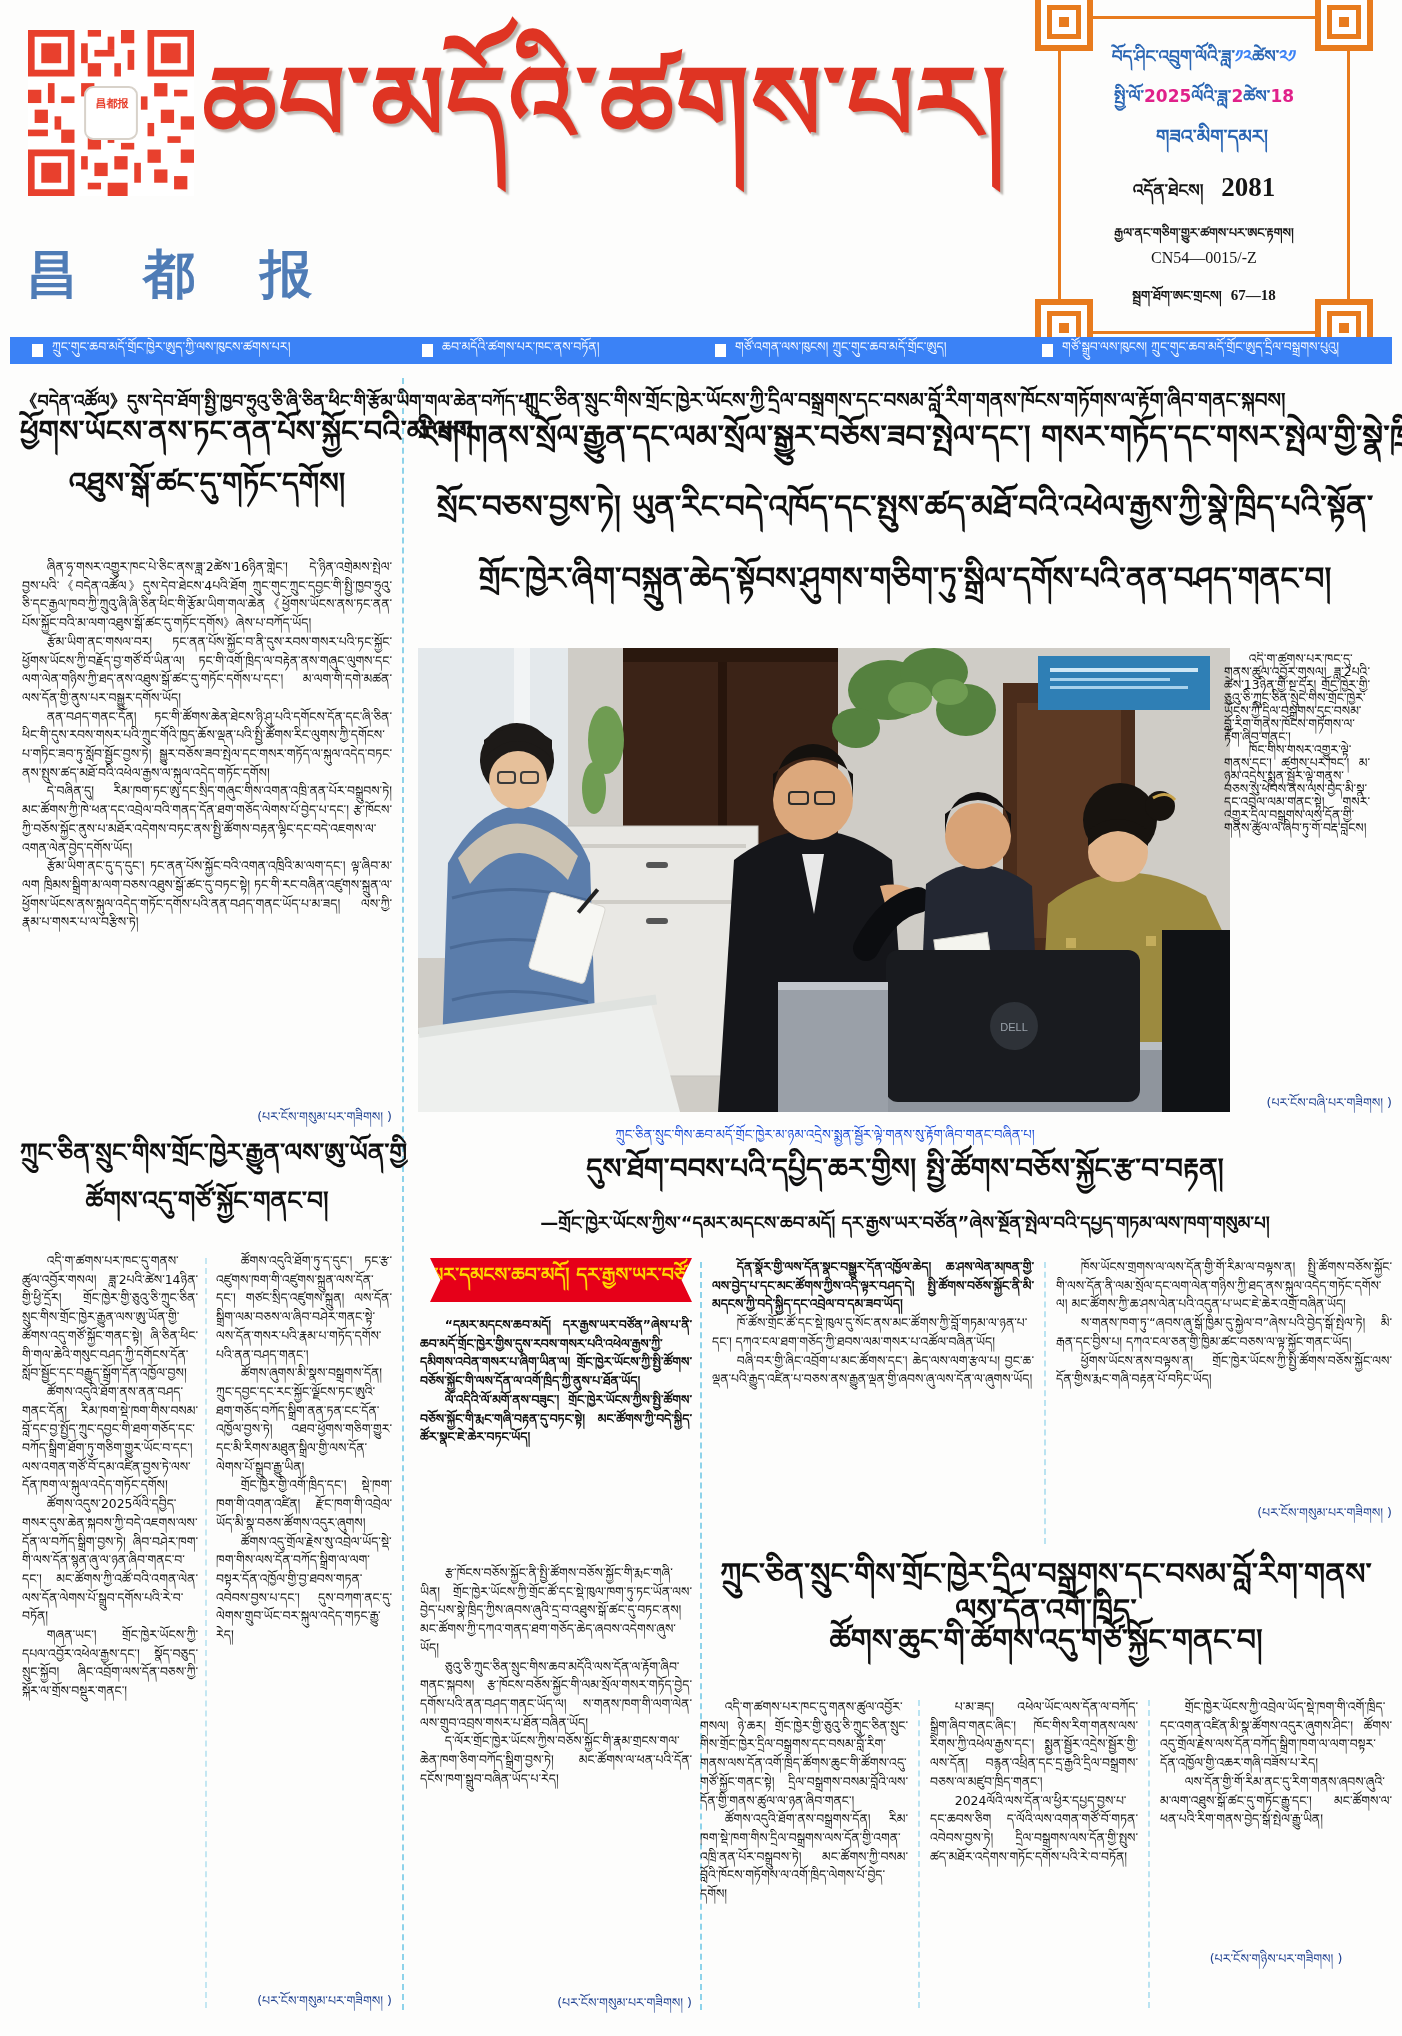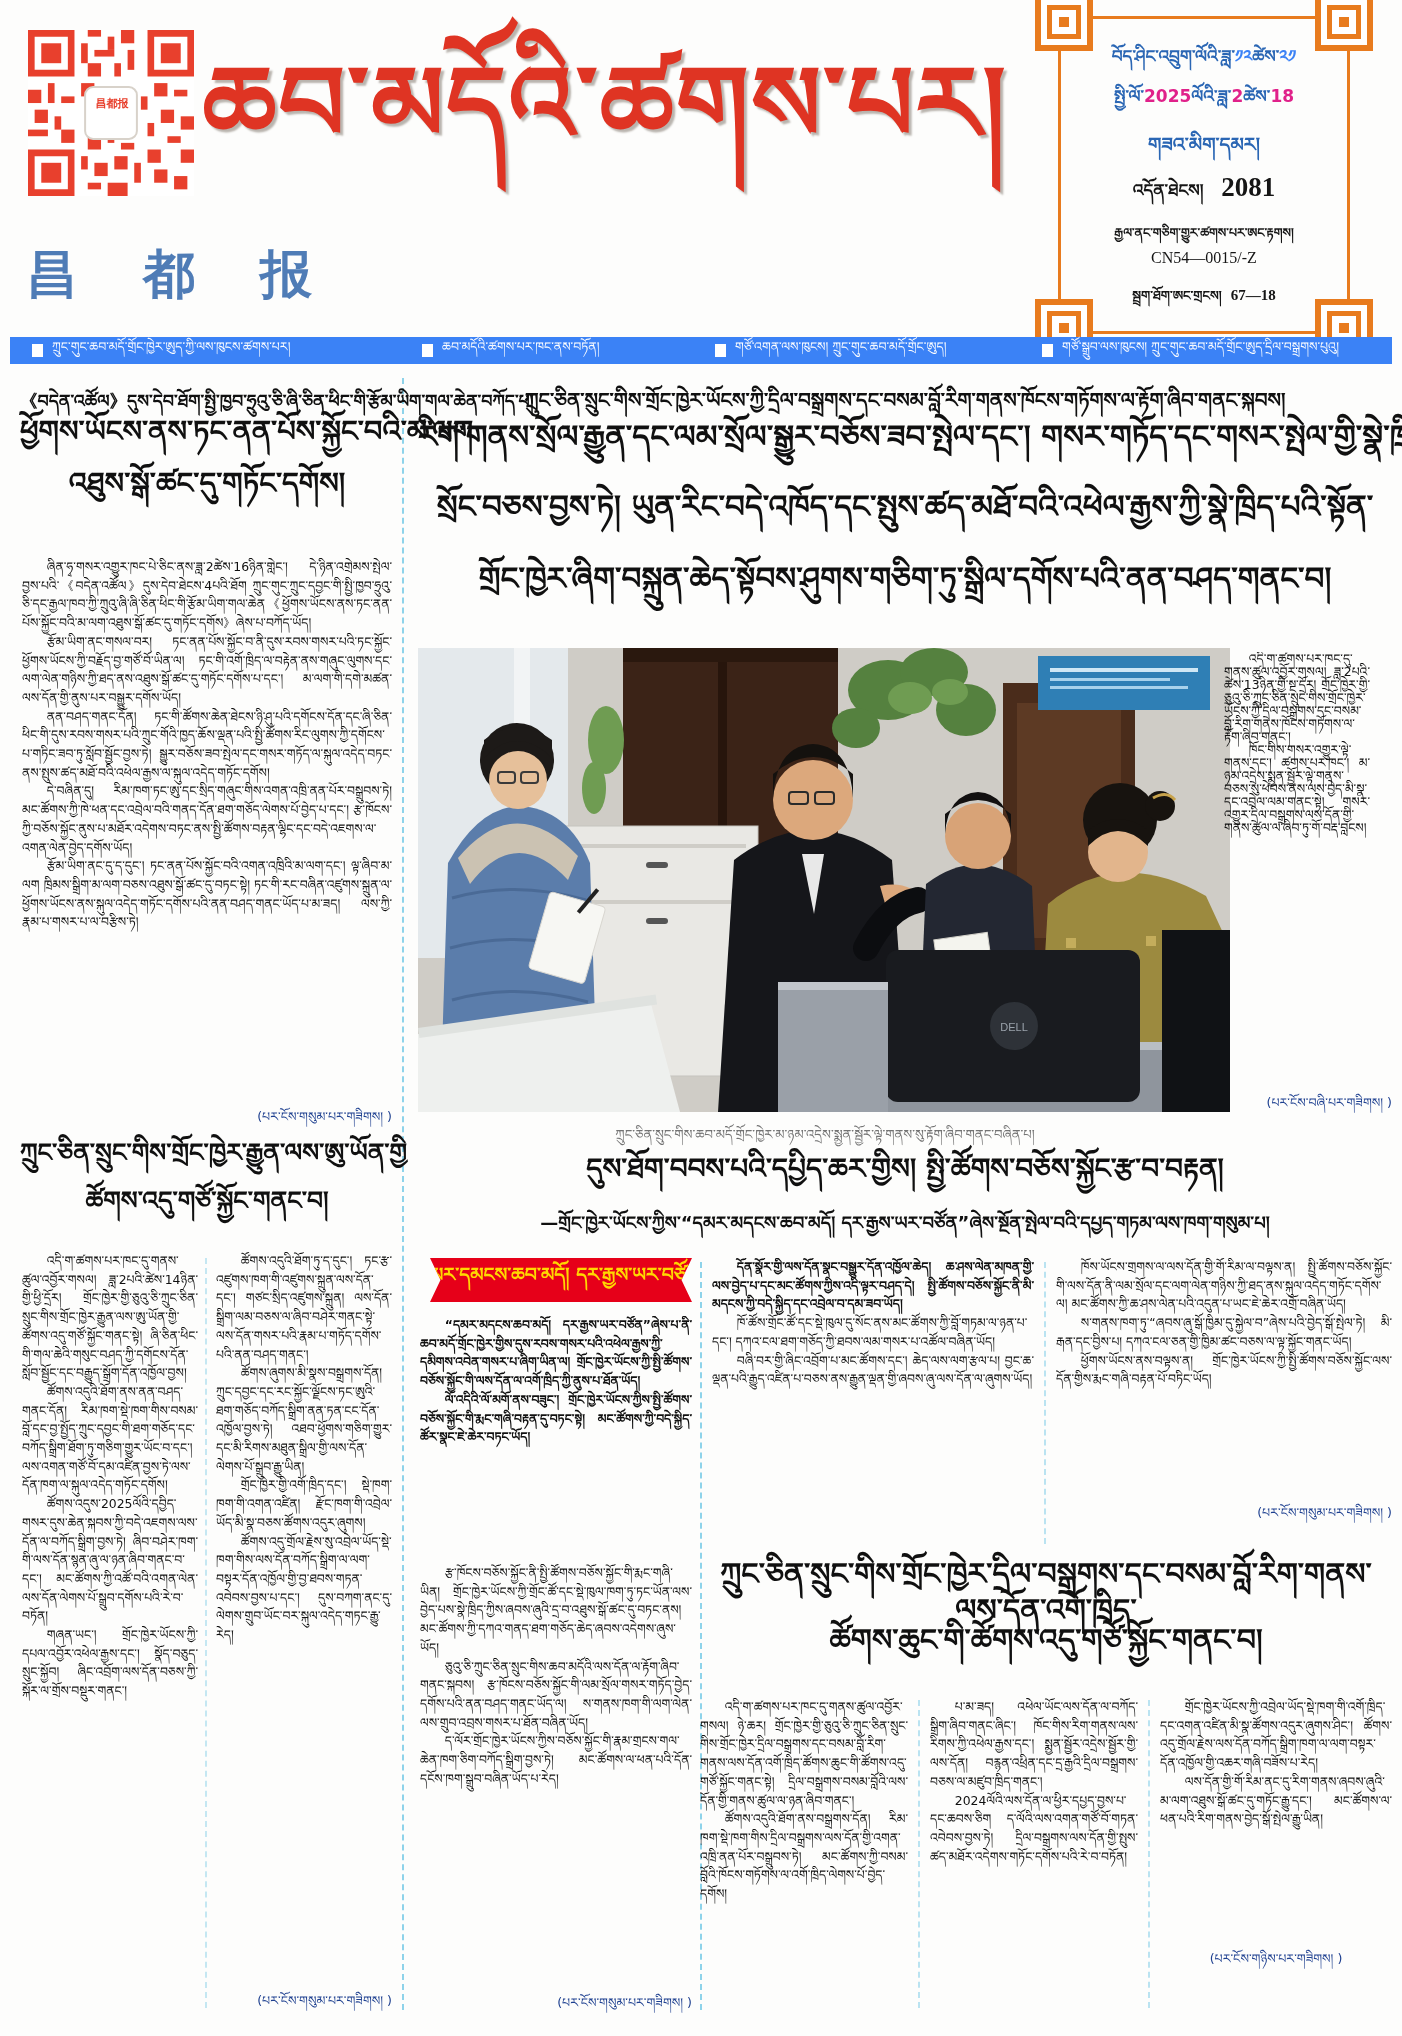--- a/index.html
+++ b/index.html
@@ -28,21 +28,21 @@
   .bar-bullet{width:11px;height:13px;background:#fff;display:inline-block;}
   
   .kicker{font-weight:bold;font-size:19px;text-align:center;white-space:nowrap;}
   .hl{font-weight:bold;line-height:1.2;text-align:center;white-space:nowrap;}
   .tib-body{font-size:12.4px;line-height:18.7px;text-align:justify;}
   .tib-body p{margin:0;text-indent:2em;}
   .bold-p p{font-weight:bold;}
   .endmark{color:#1d3f8f;font-size:12.6px;text-align:right;margin-top:3px;}
   .endmark-center{text-align:center;}
   .vdash{border-left:2px dashed #8ed3ea;width:0;}
-  .caption{font-size:13.2px;text-align:center;color:#737373;}
+  .caption{font-size:13.2px;text-align:center;color:#1d4ed8;}
   
   .ribbon{background:#e60019;color:#ffd800;font-weight:bold;font-size:19px;
           display:flex;align-items:center;justify-content:center;white-space:nowrap;
           clip-path:polygon(0 0,100% 0,96% 50%,100% 100%,0 100%,4% 50%);}
   .firstbold p:first-child{font-weight:bold;}
 </style>
 </head>
 <body>
 
 <div class="page">
@@ -109,21 +109,21 @@
     <div class="knot" style="right:-26px;top:-26px;"></div>
     <div class="knot" style="left:-26px;bottom:-26px;"></div>
     <div class="knot" style="right:-26px;bottom:-26px;"></div>
 
     <div class="ib-line ib-blue" style="top:18px;">
       <span>བོད་ཤིང་འབྲུག་ལོའི་ཟླ་</span><span class="ib-red">༡༢</span><span>ཚེས་</span><span class="ib-red">༢༡</span>
     </div>
     <div class="ib-line ib-blue" style="top:58px;">
       <span>སྤྱི་ལོ་</span><span class="ib-mag">2025</span><span>ལོའི་ཟླ་</span><span class="ib-mag">2</span><span>ཚེས་</span><span class="ib-mag">18</span>
     </div>
-    <div class="ib-line ib-blue" style="top:104px;font-size:19px;">གཟའ་མིག་དམར།</div>
+    <div class="ib-line ib-blue" style="top:96px;font-size:19px;padding-left:8px;">གཟའ་མིག་དམར།</div>
     <div class="ib-line ib-black" style="top:152px;font-size:17px;font-weight:bold;">
       <span>འདོན་ཐེངས།</span>&nbsp;&nbsp;
       <span style="font-size:27px;font-family:'Liberation Serif',serif;">2081</span>
     </div>
     <div class="ib-line ib-black" style="top:200px;font-size:12.5px;font-weight:bold;">རྒྱལ་ནང་གཅིག་གྱུར་ཚགས་པར་ཨང་རྟགས།</div>
     <div class="ib-line ib-black" style="top:230px;font-size:16px;font-family:'Liberation Serif',serif;">CN54—0015/-Z</div>
     <div class="ib-line ib-black" style="top:262px;font-size:13px;font-weight:bold;">
       <span>སྦྲག་ཐོག་ཨང་གྲངས།</span>&nbsp;
       <span style="font-family:'Liberation Serif',serif;font-size:15px;">67—18</span>
     </div>

